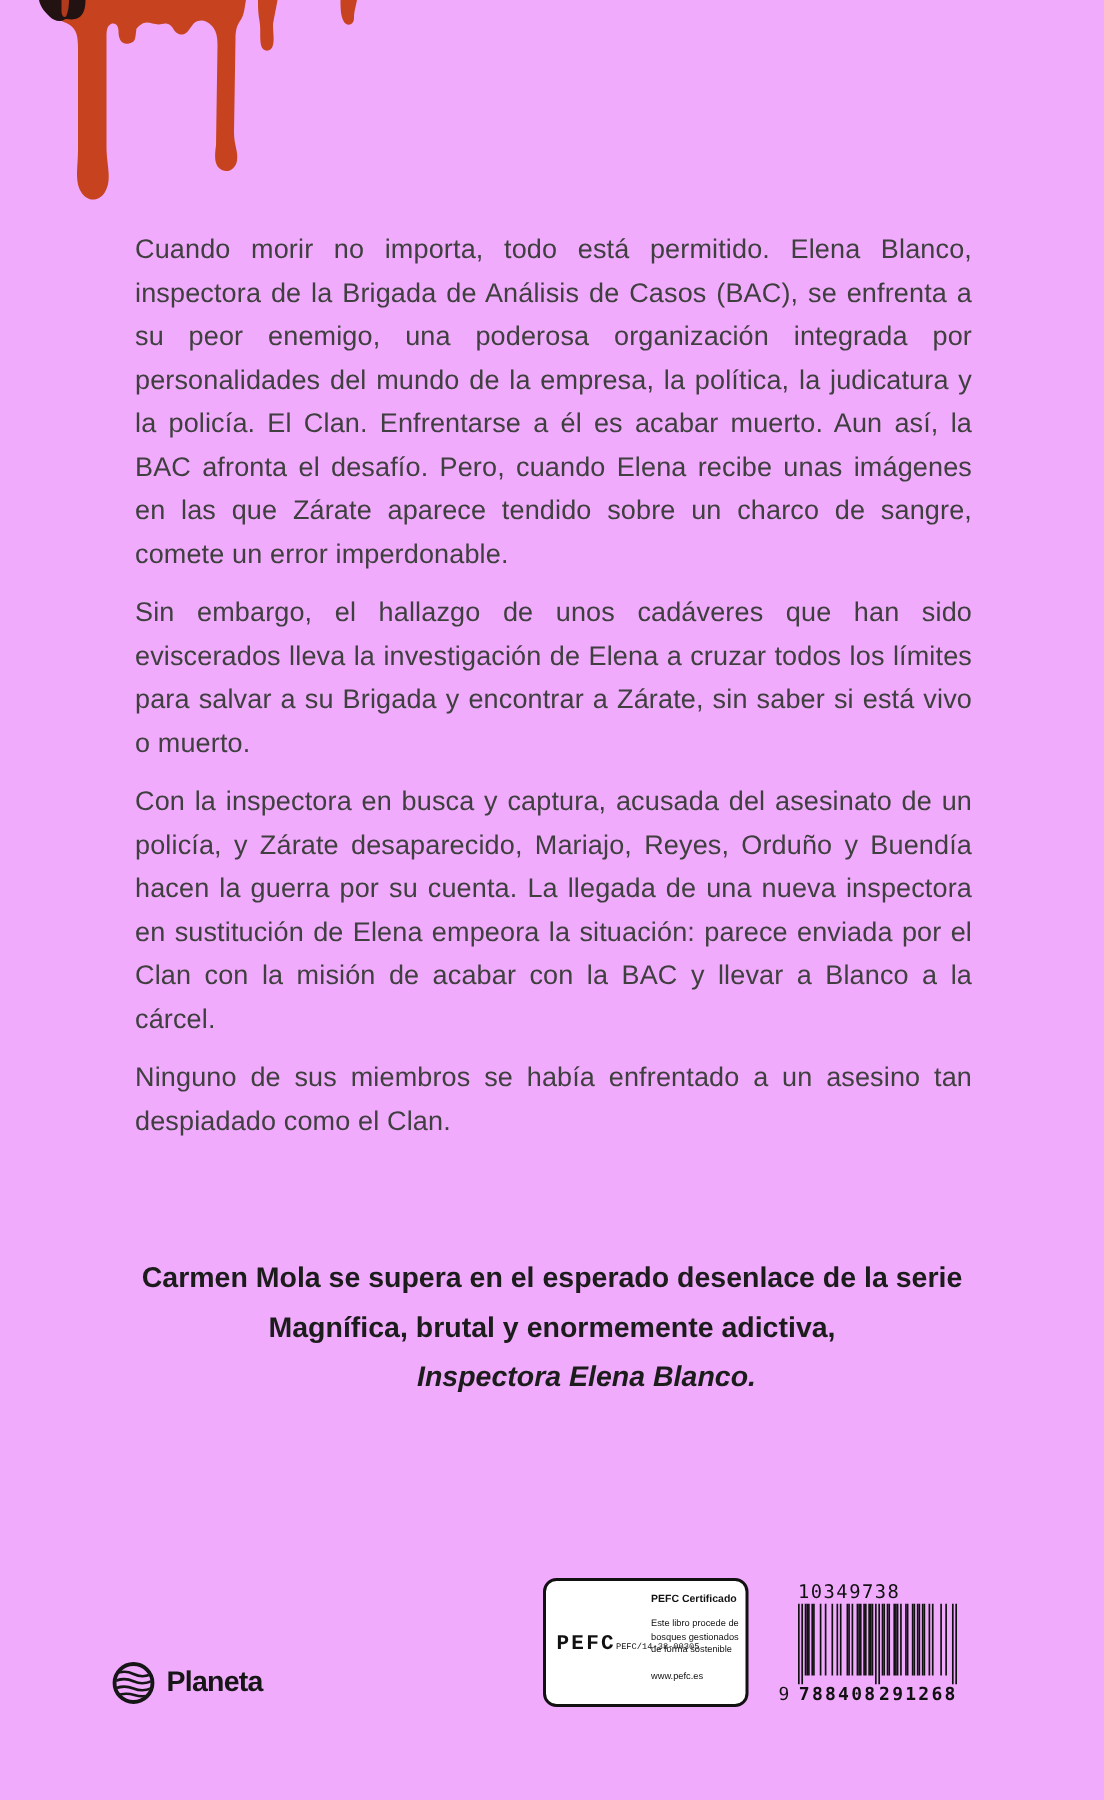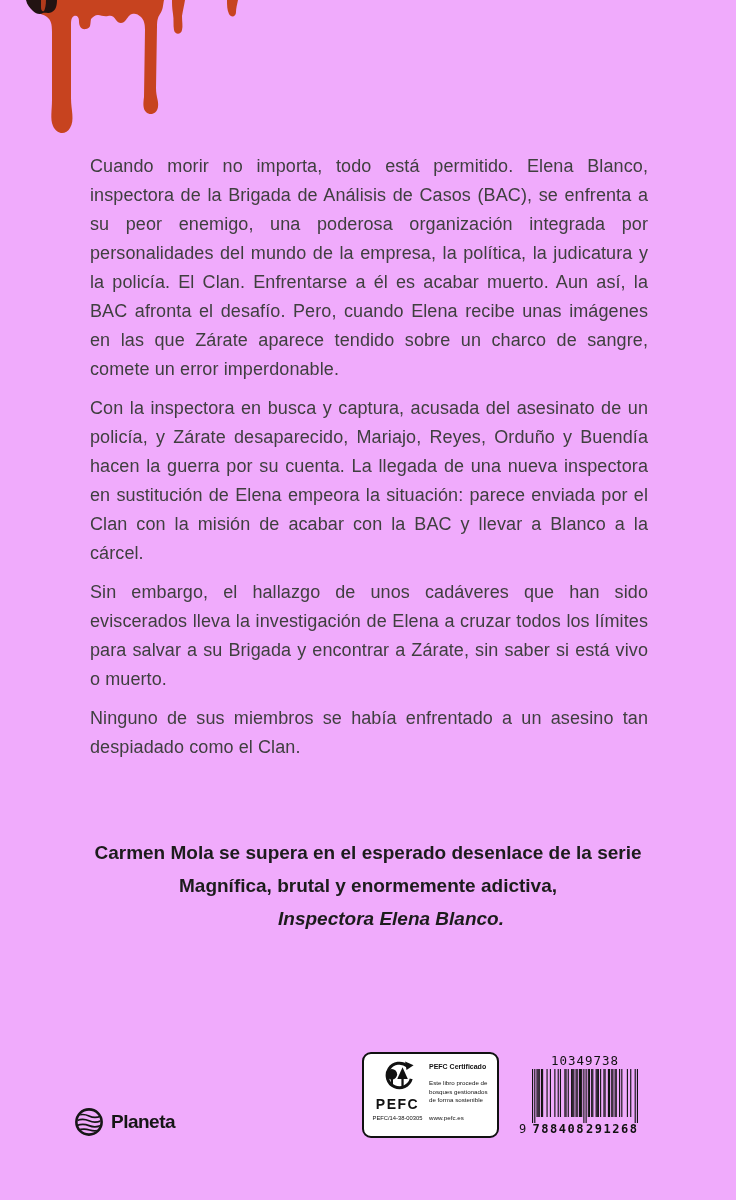--- a/index.html
+++ b/index.html
@@ -33,30 +33,30 @@
   .publisher{
     position:absolute;left:74px;top:1103px;height:38px;
     display:flex;align-items:center;gap:7px;color:#161616;
   }
   .publisher .wordmark{font-size:19px;font-weight:600;letter-spacing:-0.5px;}
   .pefc-box{
     position:absolute;left:362px;top:1052px;width:137px;height:86px;
     border:2px solid #111;border-radius:9px;background:#fff;
     box-sizing:border-box;display:flex;padding:7px 6px 6px 7px;gap:5px;
   }
-  .pefc-left{width:58px;display:flex;flex-direction:column;align-items:center;}
+  .pefc-left{width:58px;display:flex;flex-direction:row;align-items:center;font-family:Liberation Mono, monospace;}
   .pefc-left .pefc-word{font-weight:700;font-size:14px;letter-spacing:1.5px;color:#111;margin-top:1px;}
   .pefc-left .pefc-code{font-size:5.8px;color:#111;margin-top:3px;white-space:nowrap;}
   .pefc-right{flex:1;display:flex;flex-direction:column;color:#111;padding-top:2px;}
   .pefc-right .pefc-title{font-size:7px;font-weight:700;}
   .pefc-right .pefc-desc{font-size:6.2px;line-height:8.5px;margin-top:9px;width:62px;}
   .pefc-right .pefc-url{font-size:6.2px;margin-top:9px;}
   .barcode{position:absolute;left:519px;top:1054px;width:120px;color:#111;}
   .barcode .serial{
-    margin-left:13px;width:106px;text-align:center;
+    margin-left:13px;width:106px;text-align:left;
     font-family:"DejaVu Sans Mono","Liberation Mono",monospace;
     font-size:12.5px;line-height:14px;letter-spacing:1px;
   }
   .barcode svg{display:block;margin-left:13px;margin-top:1px;}
   .barcode .digits{
     display:flex;width:120px;margin-top:0px;
     font-family:"DejaVu Sans Mono","Liberation Mono",monospace;
     font-size:12px;line-height:13px;
   }
   .barcode .digits .first{width:13px;}
@@ -113,22 +113,22 @@
       C57,5 56,10 52,12
       C48,14 45,12 43,13
       C40,15 36,14 33,11
       C30,8 27,5 26,0 Z"></path>
     <path fill="#b03a1b" d="
       M41,0 L46,0 C46,5 45,9 44,11 C42,12 41,10 41,7 Z"></path>
   </svg>
 
   <div class="synopsis">
       <p>Cuando morir no importa, todo está permitido. Elena Blanco, inspectora de la Brigada de Análisis de Casos (BAC), se enfrenta a su peor enemigo, una poderosa organización integrada por personalidades del mundo de la empresa, la política, la judicatura y la policía. El Clan. Enfrentarse a él es acabar muerto. Aun así, la BAC afronta el desafío. Pero, cuando Elena recibe unas imágenes en las que Zárate aparece tendido sobre un charco de sangre, comete un error imperdonable.</p>
+      <p>Sin embargo, el hallazgo de unos cadáveres que han sido eviscerados lleva la investigación de Elena a cruzar todos los límites para salvar a su Brigada y encontrar a Zárate, sin saber si está vivo o muerto.</p>
       <p>Con la inspectora en busca y captura, acusada del asesinato de un policía, y Zárate desaparecido, Mariajo, Reyes, Orduño y Buendía hacen la guerra por su cuenta. La llegada de una nueva inspectora en sustitución de Elena empeora la situación: parece enviada por el Clan con la misión de acabar con la BAC y llevar a Blanco a la cárcel.</p>
-      <p>Sin embargo, el hallazgo de unos cadáveres que han sido eviscerados lleva la investigación de Elena a cruzar todos los límites para salvar a su Brigada y encontrar a Zárate, sin saber si está vivo o muerto.</p>
       <p>Ninguno de sus miembros se había enfrentado a un asesino tan despiadado como el Clan.</p>
     </div>
 
   <div class="quote">
     <div>
         <div>Carmen Mola se supera en el esperado desenlace de la serie</div>
         <div>Magnífica, brutal y enormemente adictiva,</div>
       </div>
     <div class="series">Inspectora Elena Blanco.</div>
   </div>

